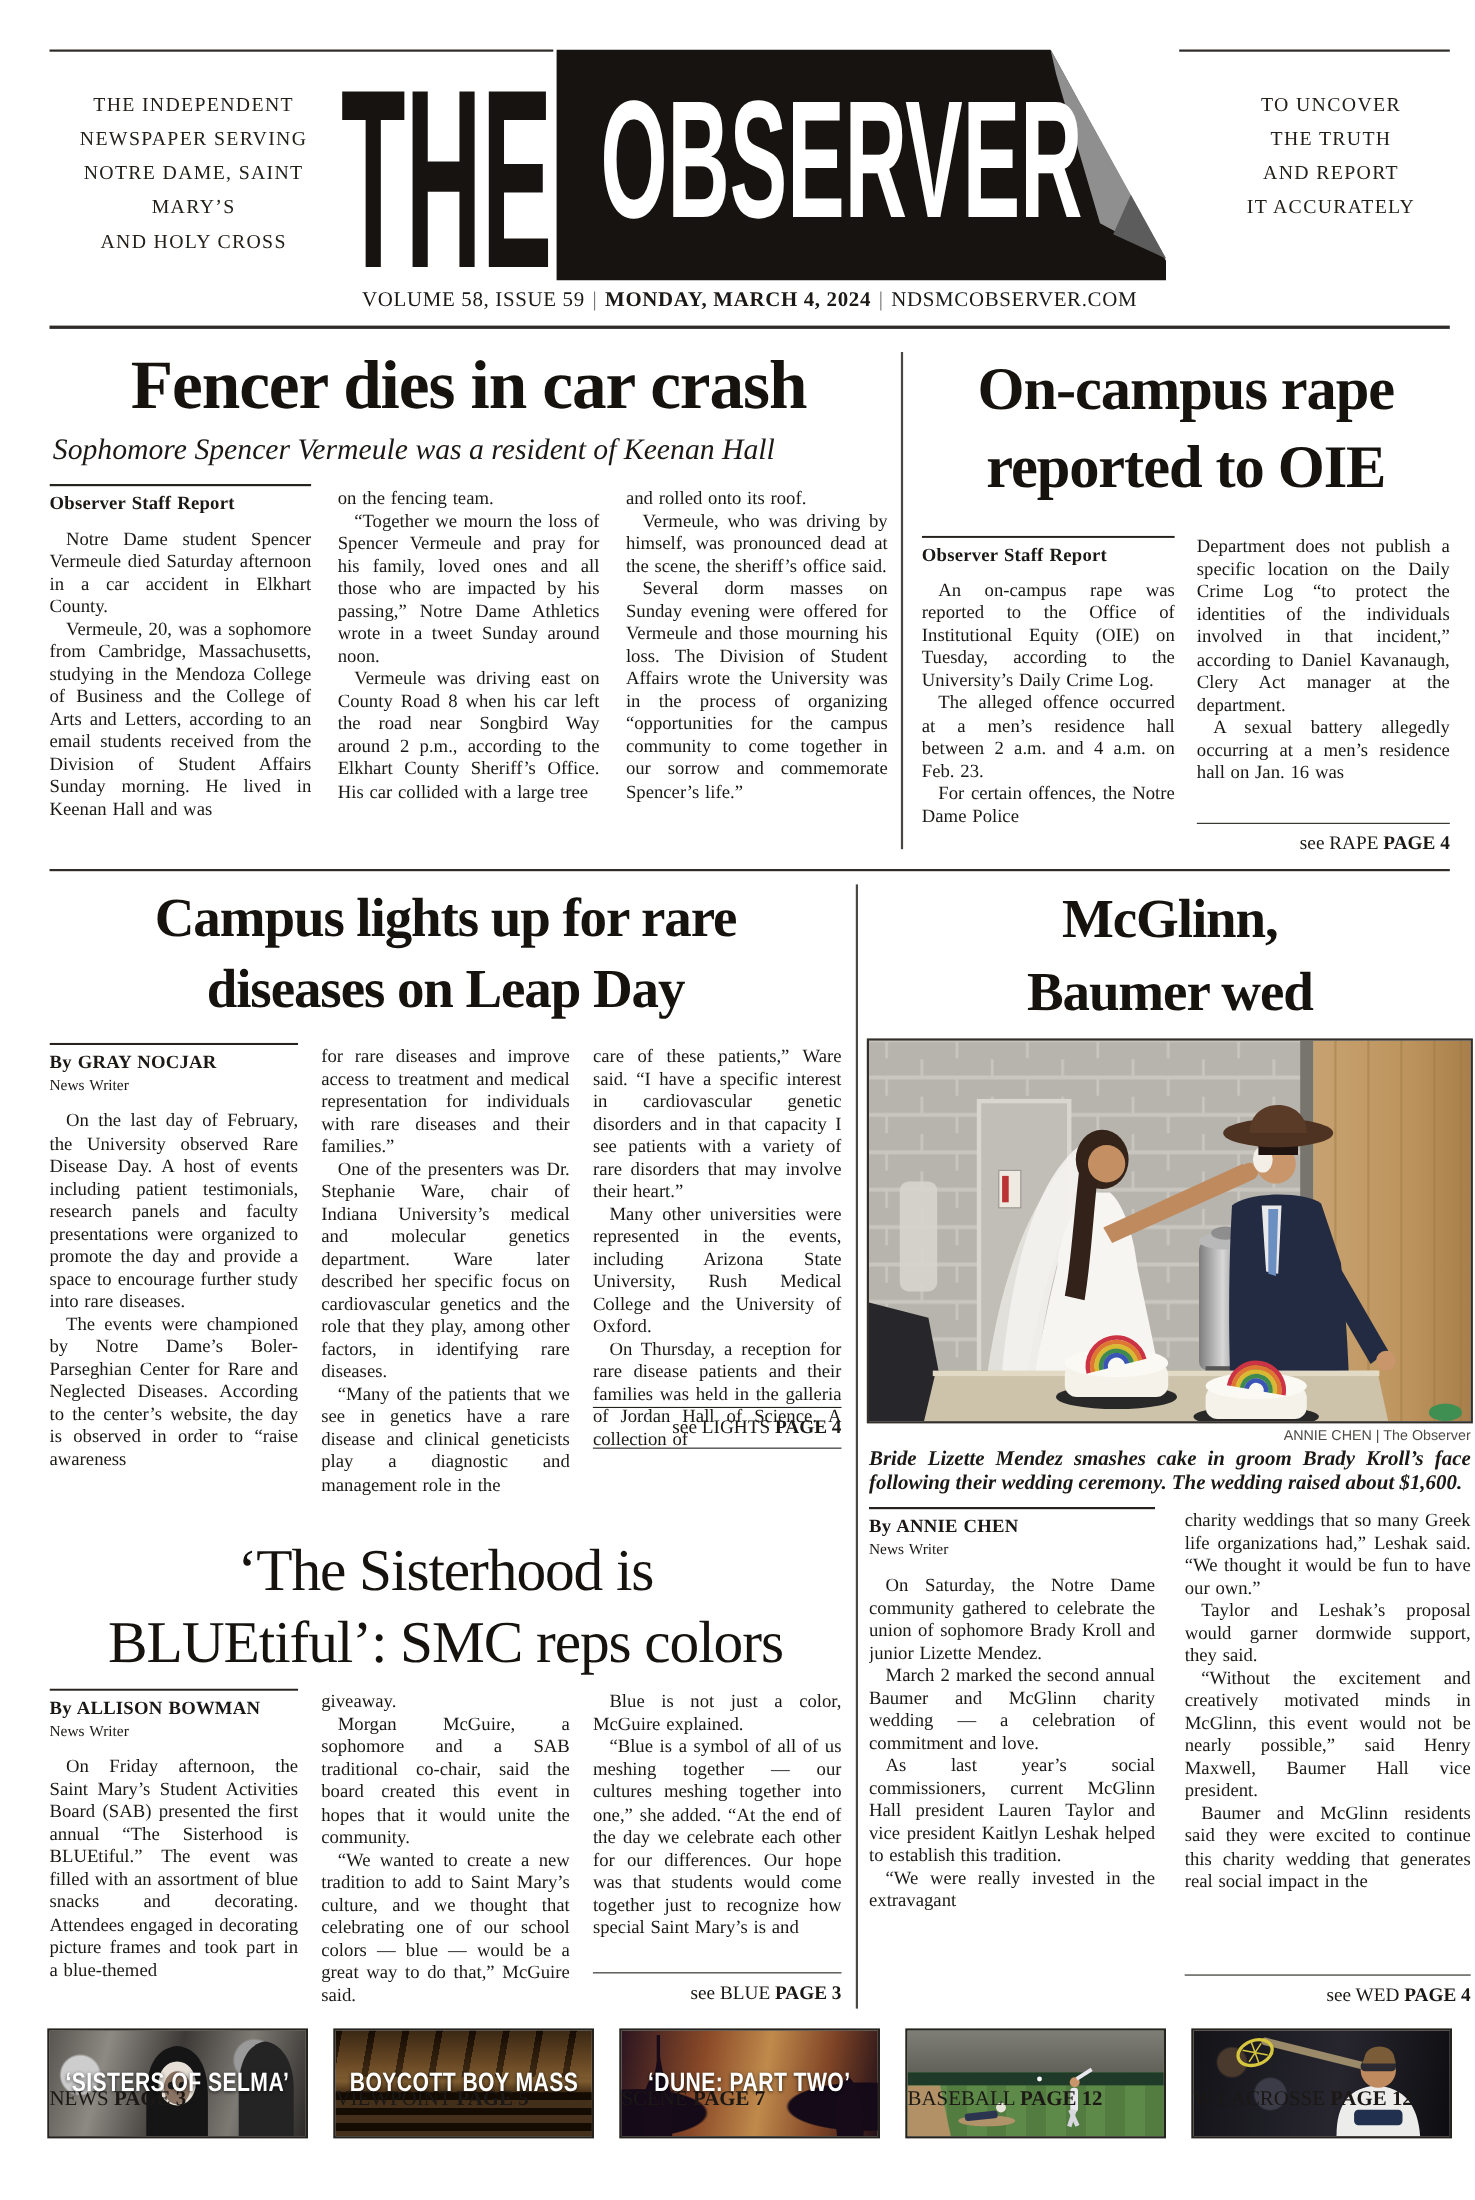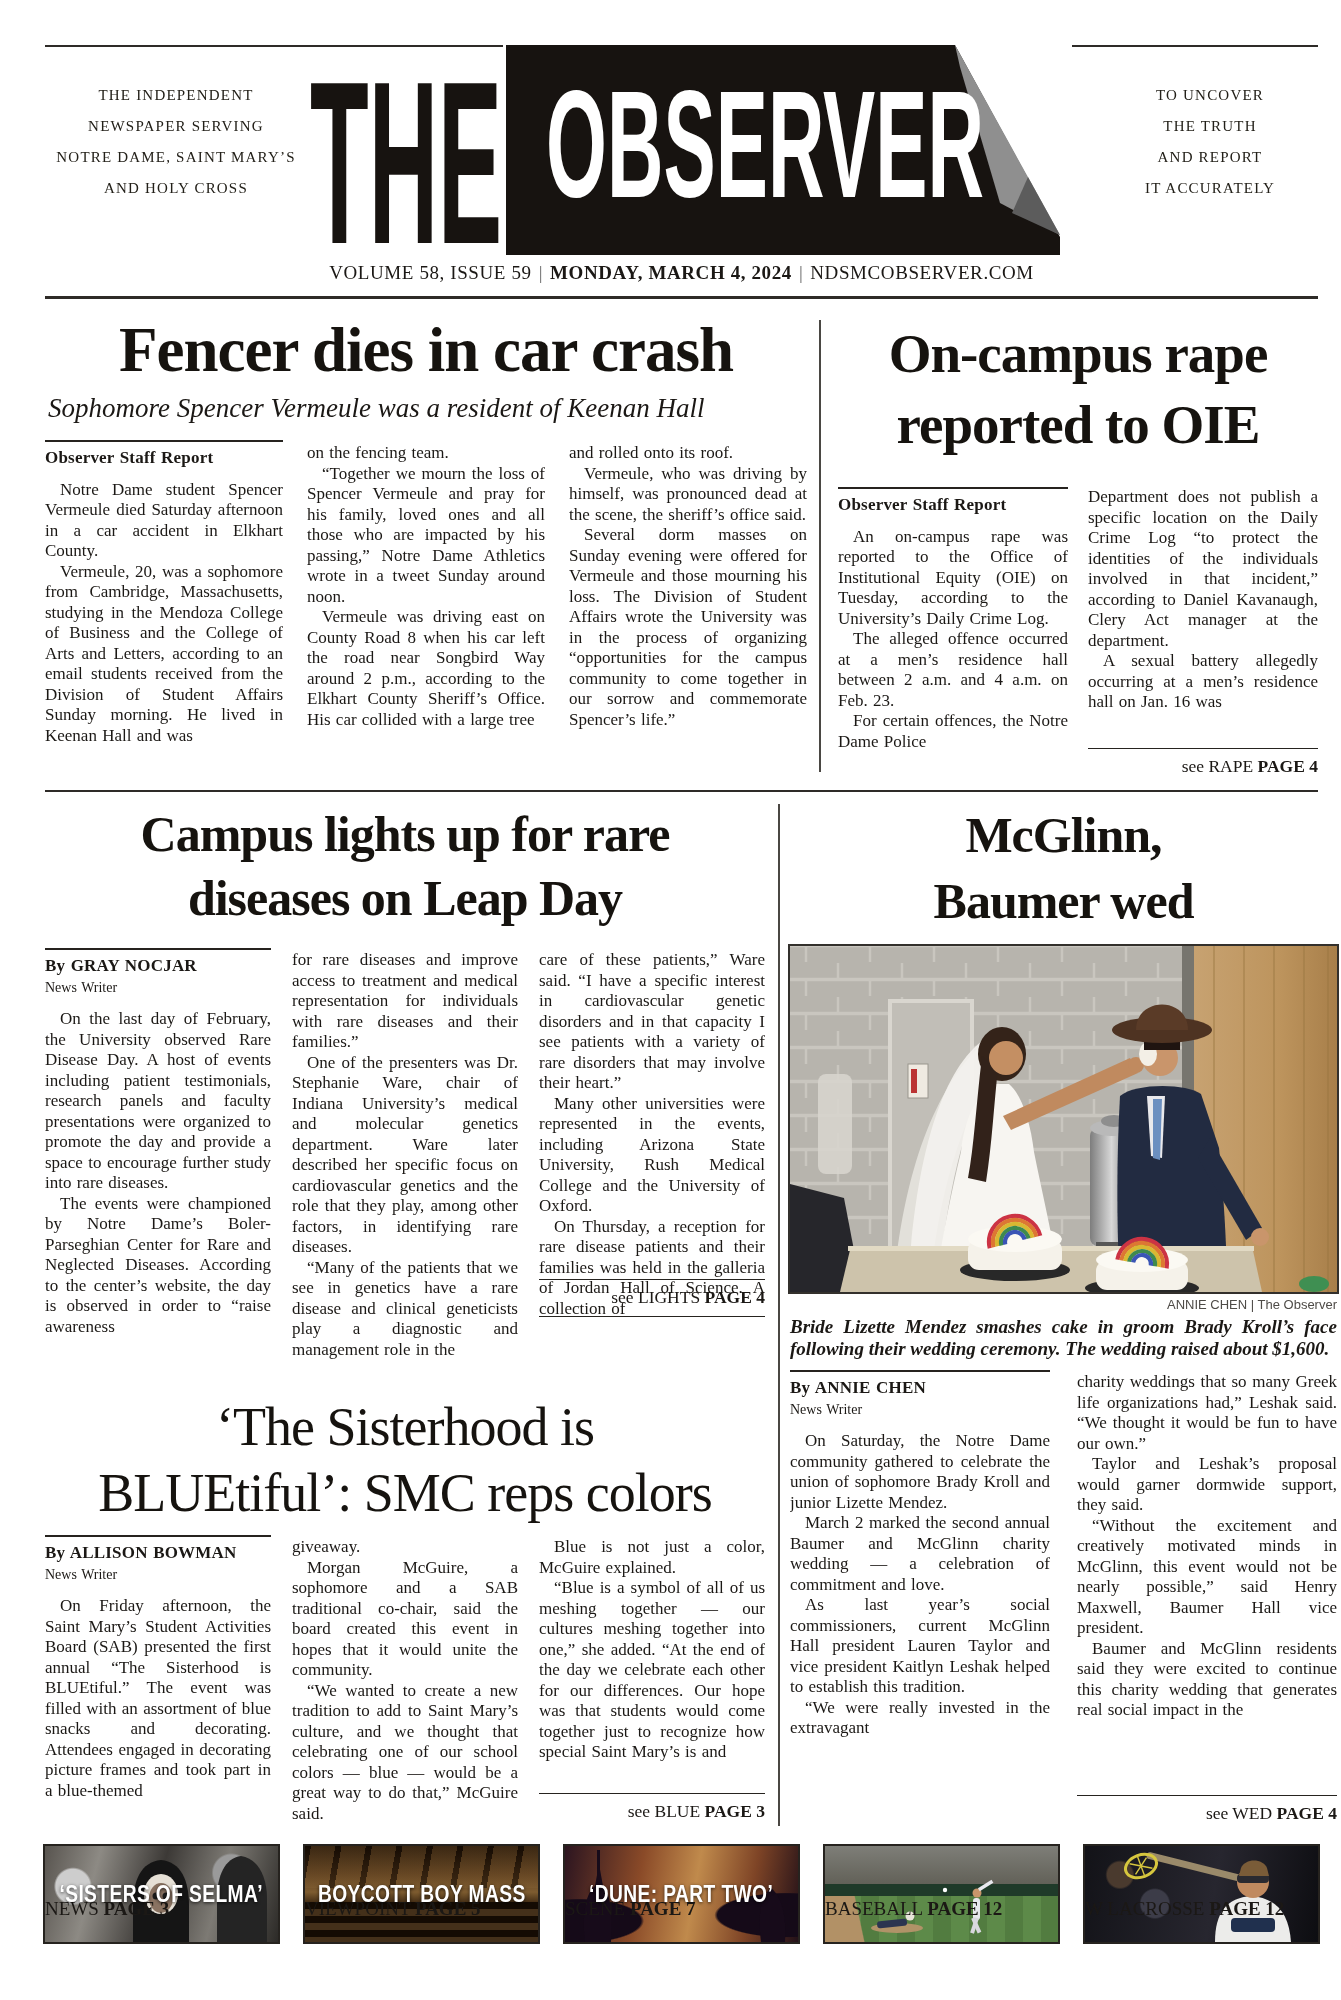--- a/index.html
+++ b/index.html
@@ -3,21 +3,21 @@
 <meta charset="utf-8">
 <style>
   html,body{margin:0;padding:0;background:#e8e8e8;}
   body{width:1341px;height:2000px;position:relative;overflow:hidden;background:#ffffff;
        font-family:"Liberation Serif",serif;color:#1b1815;}
   .abs{position:absolute;}
   .rule-h{position:absolute;background:#2e2b28;height:2px;}
   .rule-v{position:absolute;background:#4a4743;width:2px;}
 
   
-  .tagline{position:absolute;font-size:15px;letter-spacing:1.2px;line-height:31px;
+  .tagline{position:absolute;font-size:18px;letter-spacing:1.2px;line-height:31px;
            text-align:center;color:#232019;}
   .volume-line{position:absolute;left:45px;width:1273px;text-align:center;
                font-size:19px;letter-spacing:.6px;color:#1b1815;}
   .volume-line b{font-weight:bold;}
   .volume-line .sep{color:#6b6b6b;padding:0 7px;font-weight:normal;}
 
   
   .headline{position:absolute;font-weight:bold;letter-spacing:-1px;color:#16130f;
             text-align:center;white-space:nowrap;}
   .hl-fencer{left:45px;width:762px;top:314px;font-size:63px;line-height:72px;}

